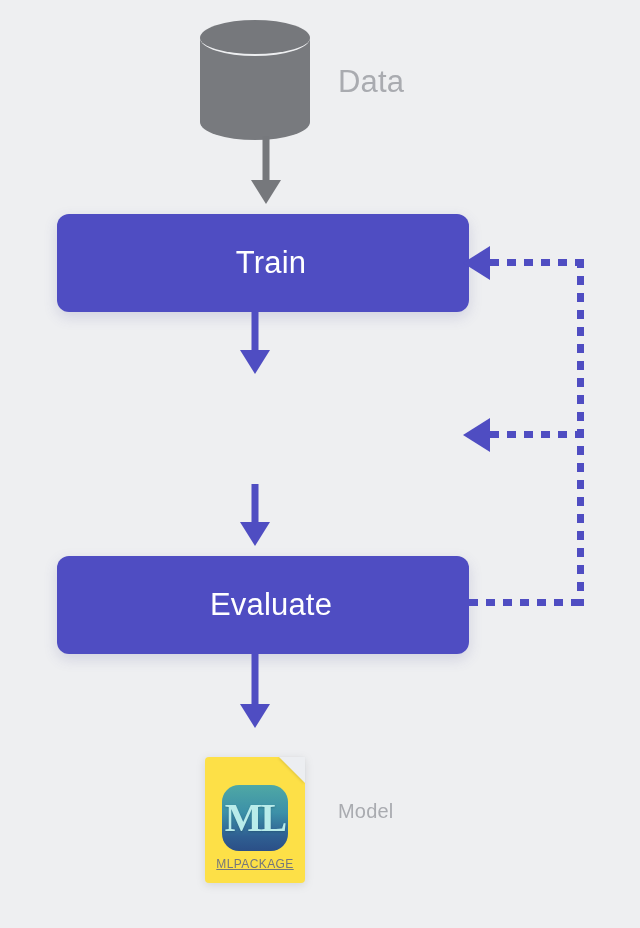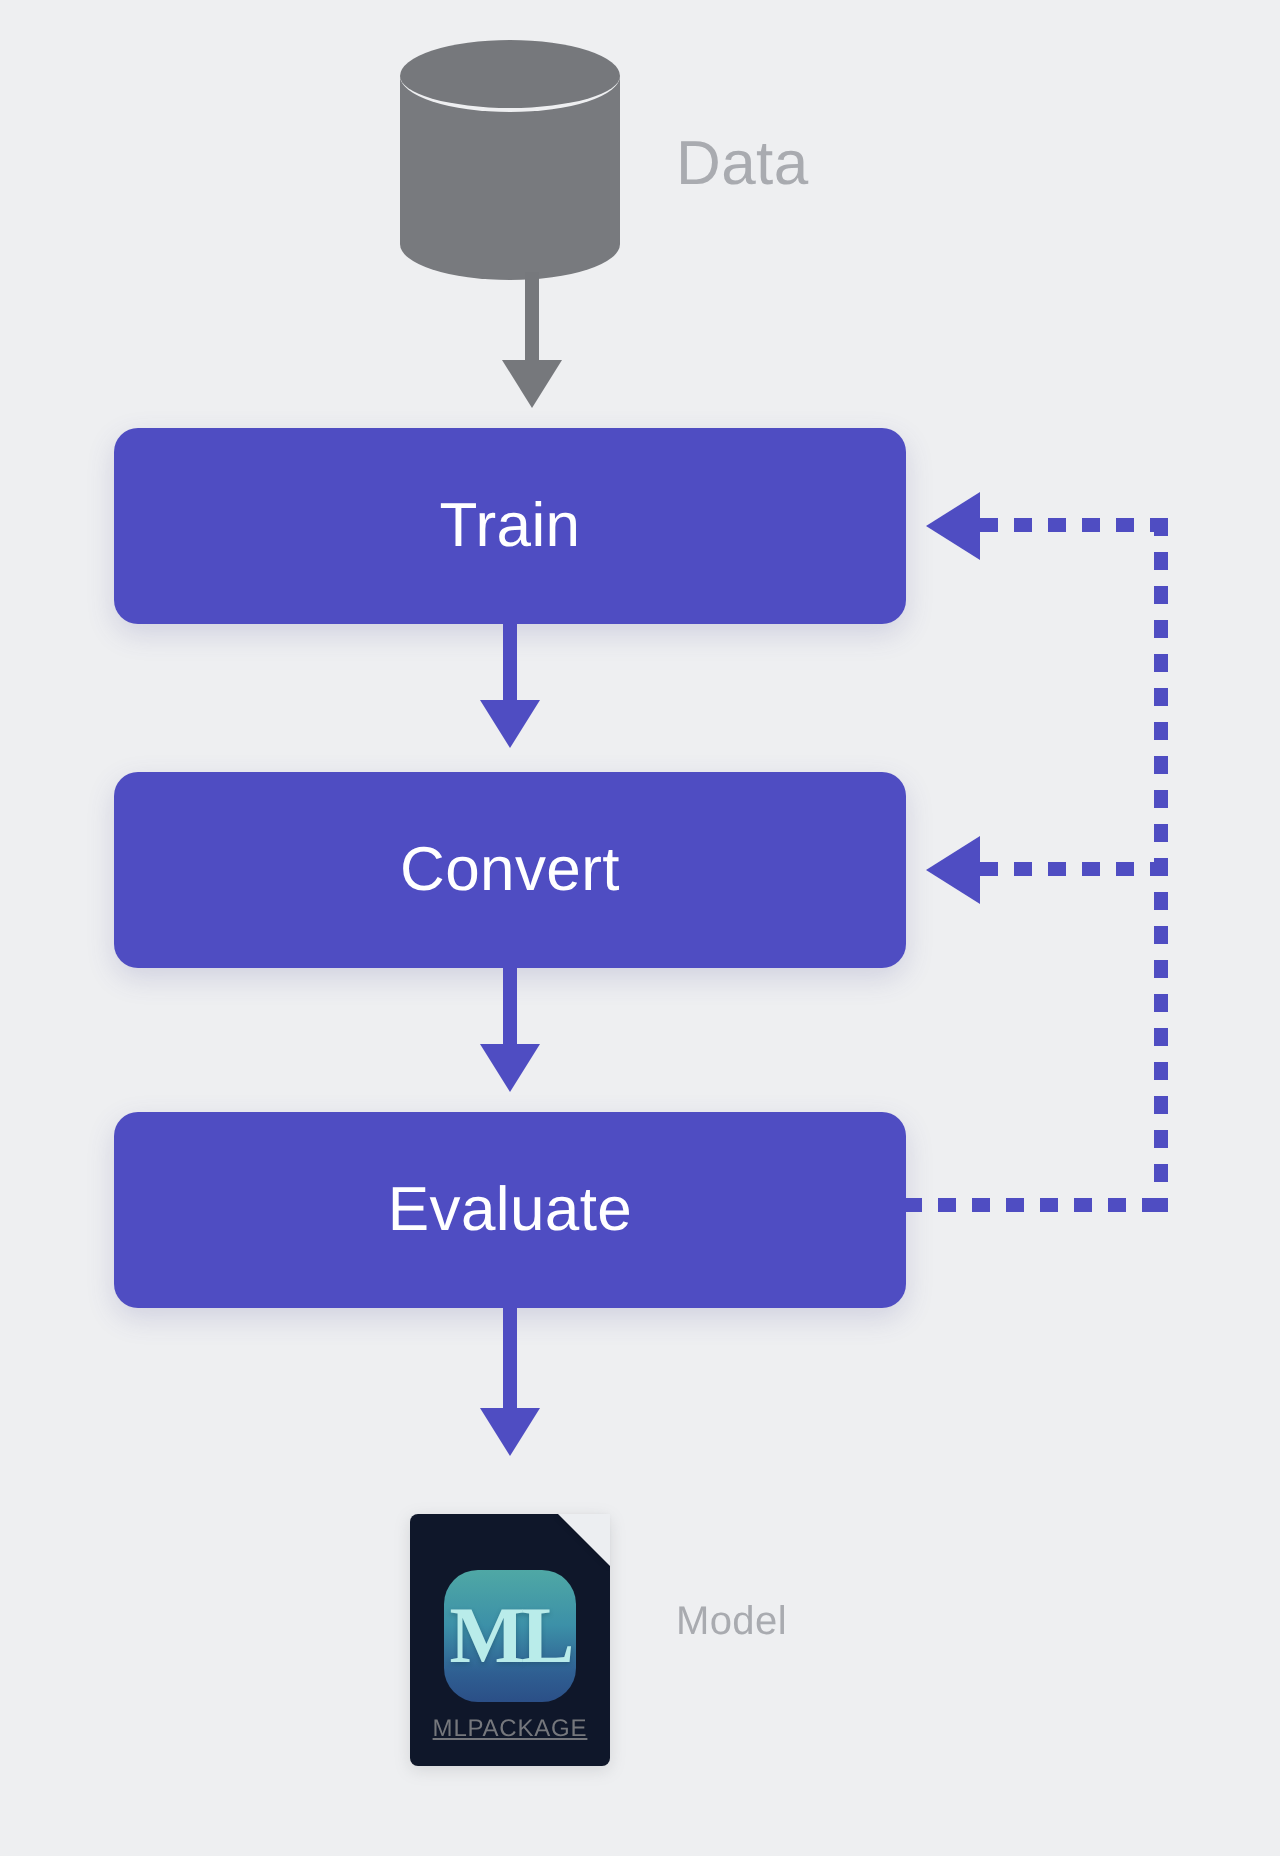--- a/index.html
+++ b/index.html
@@ -99,20 +99,21 @@
     position: absolute;
     left: 57px;
     width: 396px;
     height: 98px;
     background: #4f4dc2;
     border-radius: 12px;
     box-shadow: 0 5px 14px rgba(80, 78, 150, 0.18);
     display: flex;
     align-items: center;
     justify-content: center;
+    padding-left: 16px;
   }
   .proc-label {
     color: #ffffff;
     font-size: 31px;
     letter-spacing: 0.2px;
   }
   .box-train    { top: 214px; }
   .box-convert  { top: 386px; }
   .box-evaluate { top: 556px; }
 
@@ -150,21 +151,21 @@
   
   .loop-from-eval { left: 452px; top: 599px; width: 132px; }
 
   
   .file-icon {
     position: absolute;
     left: 205px;
     top: 757px;
     width: 100px;
     height: 126px;
-    background: #0f172a;
+    background: #fde047;
     border-radius: 4px;
     box-shadow: 0 2px 8px rgba(120, 122, 128, 0.22);
   }
   .file-fold {
     position: absolute;
     right: 0;
     top: 0;
     width: 0;
     height: 0;
     border-left: 26px solid transparent;
@@ -232,23 +233,20 @@
 
   <div class="proc-box box-train">
     <span class="proc-label">Train</span>
   </div>
 
   <div class="arrow arrow-purple arrow-t-c">
     <div class="shaft"></div>
     <div class="head"></div>
   </div>
 
-  <div class="proc-box box-convert">
-    <span class="proc-label">Convert</span>
-  </div>
 
   <div class="arrow arrow-purple arrow-c-e">
     <div class="shaft"></div>
     <div class="head"></div>
   </div>
 
   <div class="proc-box box-evaluate">
     <span class="proc-label">Evaluate</span>
   </div>
 

